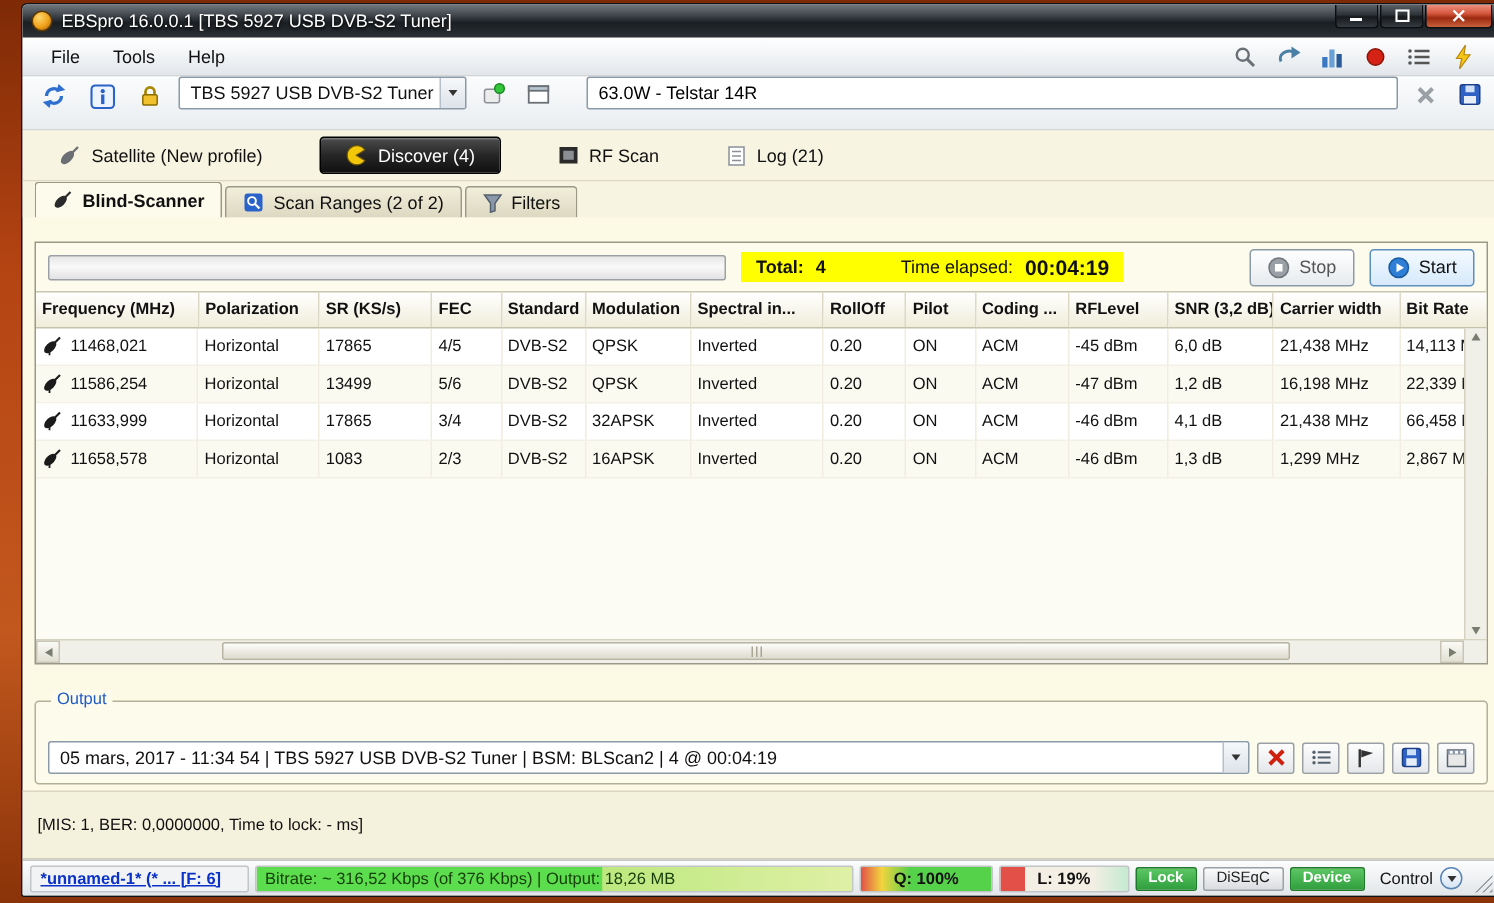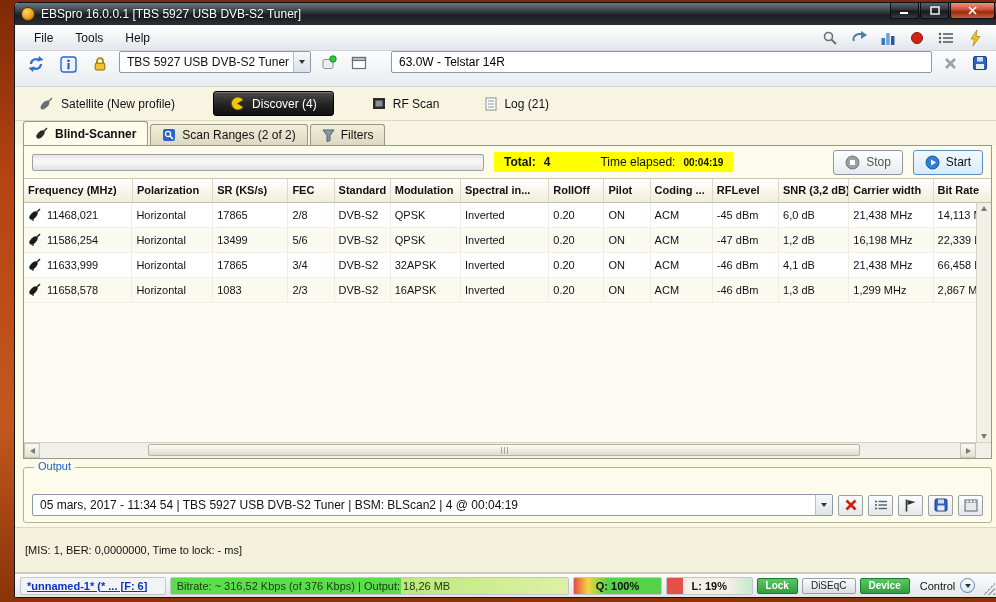--- a/index.html
+++ b/index.html
@@ -52,27 +52,27 @@
                  border-radius:3px;color:#fff;padding:4px 16px;box-shadow:inset 0 1px 0 rgba(255,255,255,.25)}
 
   
   .tabs2{flex:0 0 24px;display:flex;align-items:flex-end;gap:2px;padding:0 8px;background:#f7f4e1}
   .stab{display:flex;align-items:center;gap:6px;height:21px;padding:2px 11px;white-space:nowrap;
         border:1px solid #9a9886;border-bottom:none;border-radius:3px 3px 0 0;
         background:linear-gradient(180deg,#f1eeda,#dcd8c1)}
   .stab.active{height:24px;background:#fdfbec;font-weight:bold;position:relative;z-index:3}
 
   
-  .panel{flex:1;margin:0 8px;border:1px solid #9a9886;background:#fdfbec;display:flex;flex-direction:column;overflow:hidden;position:relative;z-index:2}
+  .panel{flex:1;margin:16px 8px;border:1px solid #9a9886;background:#fdfbec;display:flex;flex-direction:column;overflow:hidden;position:relative;z-index:2}
   .scanbar{flex:0 0 32px;display:flex;align-items:center;gap:10px;padding:0 8px}
   .progress{width:452px;height:17px;border:1px solid #9aa0a6;border-radius:2px;
             background:linear-gradient(180deg,#e6e6e6,#f9f9f9 45%,#e2e2e2)}
   .totals{display:flex;align-items:center;gap:8px;height:20px;padding:0 10px;background:#ffff00;white-space:nowrap}
   .totals .b{font-weight:bold}
-  .totals .elapsed{font-weight:bold;font-size:10px}
+  .totals .elapsed{font-weight:bold;font-size:14px}
   .pillbtn{display:flex;align-items:center;justify-content:center;gap:6px;width:70px;height:25px;
            border:1px solid #8a9aa8;border-radius:3px;background:linear-gradient(180deg,#ffffff,#e7ebee)}
   .pillbtn.stop{margin-left:auto;color:#555}
   .pillbtn.start{border-color:#5a8fc0;background:linear-gradient(180deg,#f4faff,#d6e9fb)}
 
   
   .table-wrap{flex:1;position:relative;overflow:hidden;background:#fdfcf4;border-top:1px solid #c9c6b2}
   table{border-collapse:collapse;table-layout:fixed;width:1006px;font-size:11px}
   th{font-weight:bold;text-align:left;padding:4px 4px;height:23px;white-space:nowrap;overflow:hidden;
      background:linear-gradient(180deg,#ffffff,#f0edda);border-right:1px solid #dcd9c6;border-bottom:1px solid #c5c2ac}
@@ -387,21 +387,21 @@
               <td class="freq-cell">
                 <svg class="sat-ico" width="14" height="13" viewBox="0 0 14 13">
                   <ellipse cx="5.5" cy="7.5" rx="5" ry="2.8" transform="rotate(-45 5.5 7.5)" fill="#1b1b1b"></ellipse>
                   <line x1="5.5" y1="7.5" x2="12" y2="1" stroke="#1b1b1b" stroke-width="1.4"></line>
                   <line x1="5" y1="10.5" x2="5" y2="13" stroke="#1b1b1b" stroke-width="1.2"></line>
                 </svg>
                 <span>11468,021</span>
               </td>
               <td>Horizontal</td>
               <td>17865</td>
-              <td>2/8</td>
+              <td>4/5</td>
               <td>DVB-S2</td>
               <td>QPSK</td>
               <td>Inverted</td>
               <td>0.20</td>
               <td>ON</td>
               <td>ACM</td>
               <td>-45 dBm</td>
               <td>6,0 dB</td>
               <td>21,438 MHz</td>
               <td>14,113 Mb</td>

